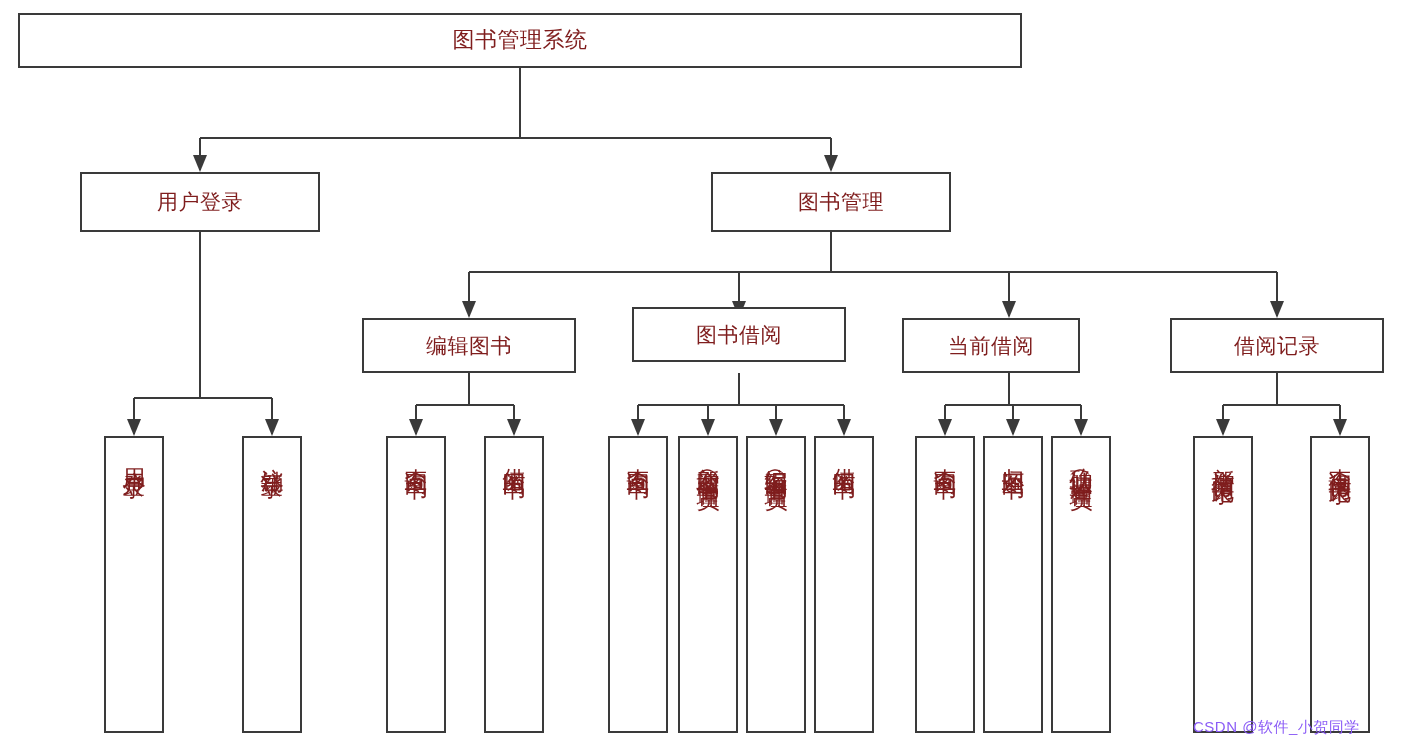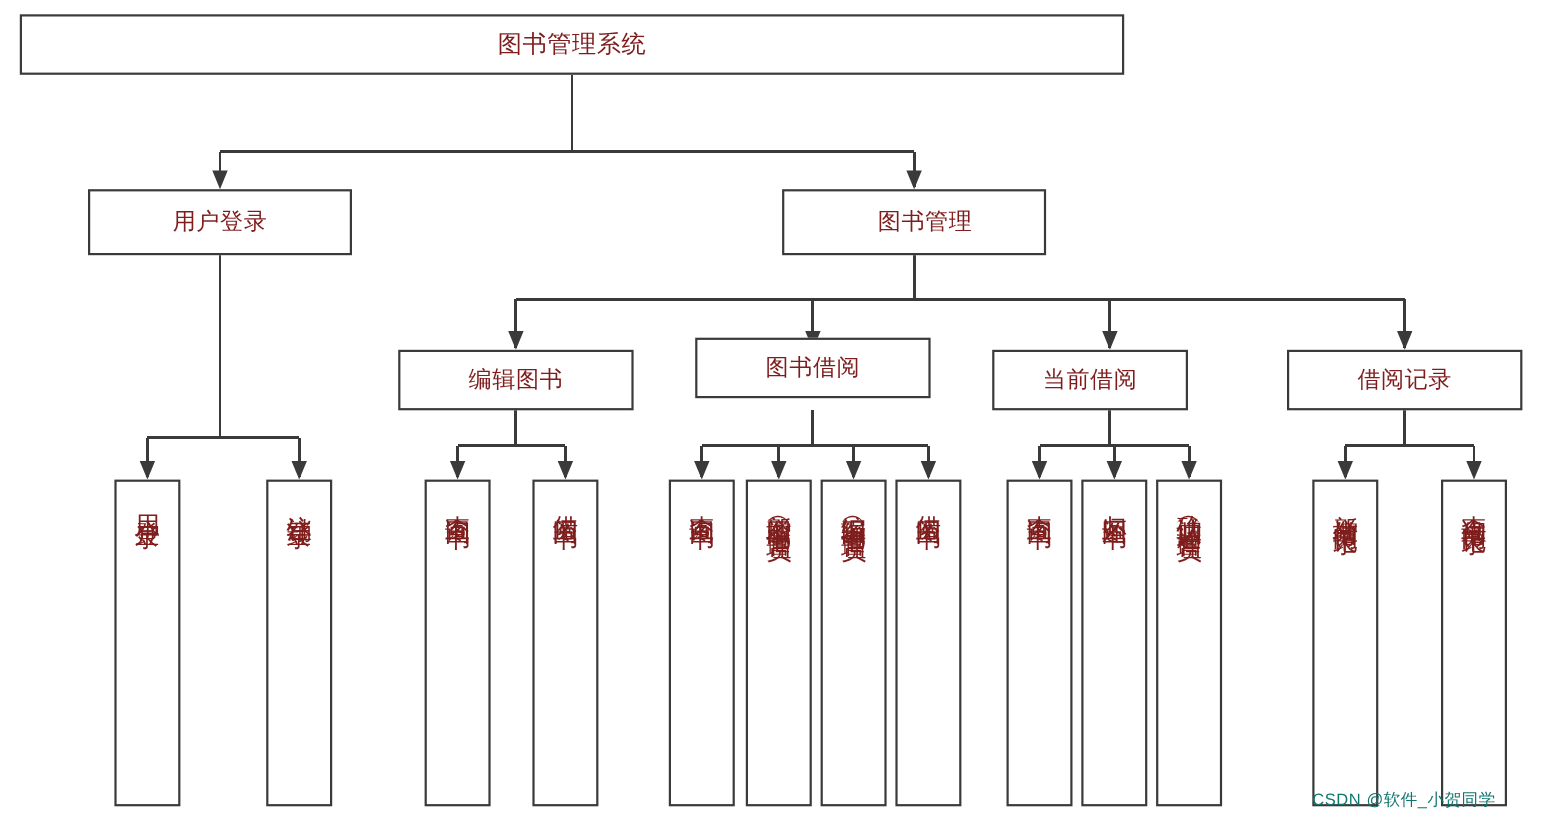--- a/index.html
+++ b/index.html
@@ -180,14 +180,14 @@
       <div class="node vert" style="left: 1051px; top: 436px; width: 60px; height: 297px;">
         <span class="label">确认归还（管理员）</span>
       </div>
       <div class="node vert" style="left: 1193px; top: 436px; width: 60px; height: 297px;">
         <span class="label">新增借阅记录</span>
       </div>
       <div class="node vert" style="left: 1310px; top: 436px; width: 60px; height: 297px;">
         <span class="label">查询借阅记录</span>
       </div>
     </div>
-  <div class="watermark" style="left: 1193px; top: 718px; color: #0f766e;">CSDN @软件_小贺同学</div>
+  <div class="watermark" style="left: 1193px; top: 718px; color: #8b5cf6;">CSDN @软件_小贺同学</div>
 </div>
 
 </body></html>

